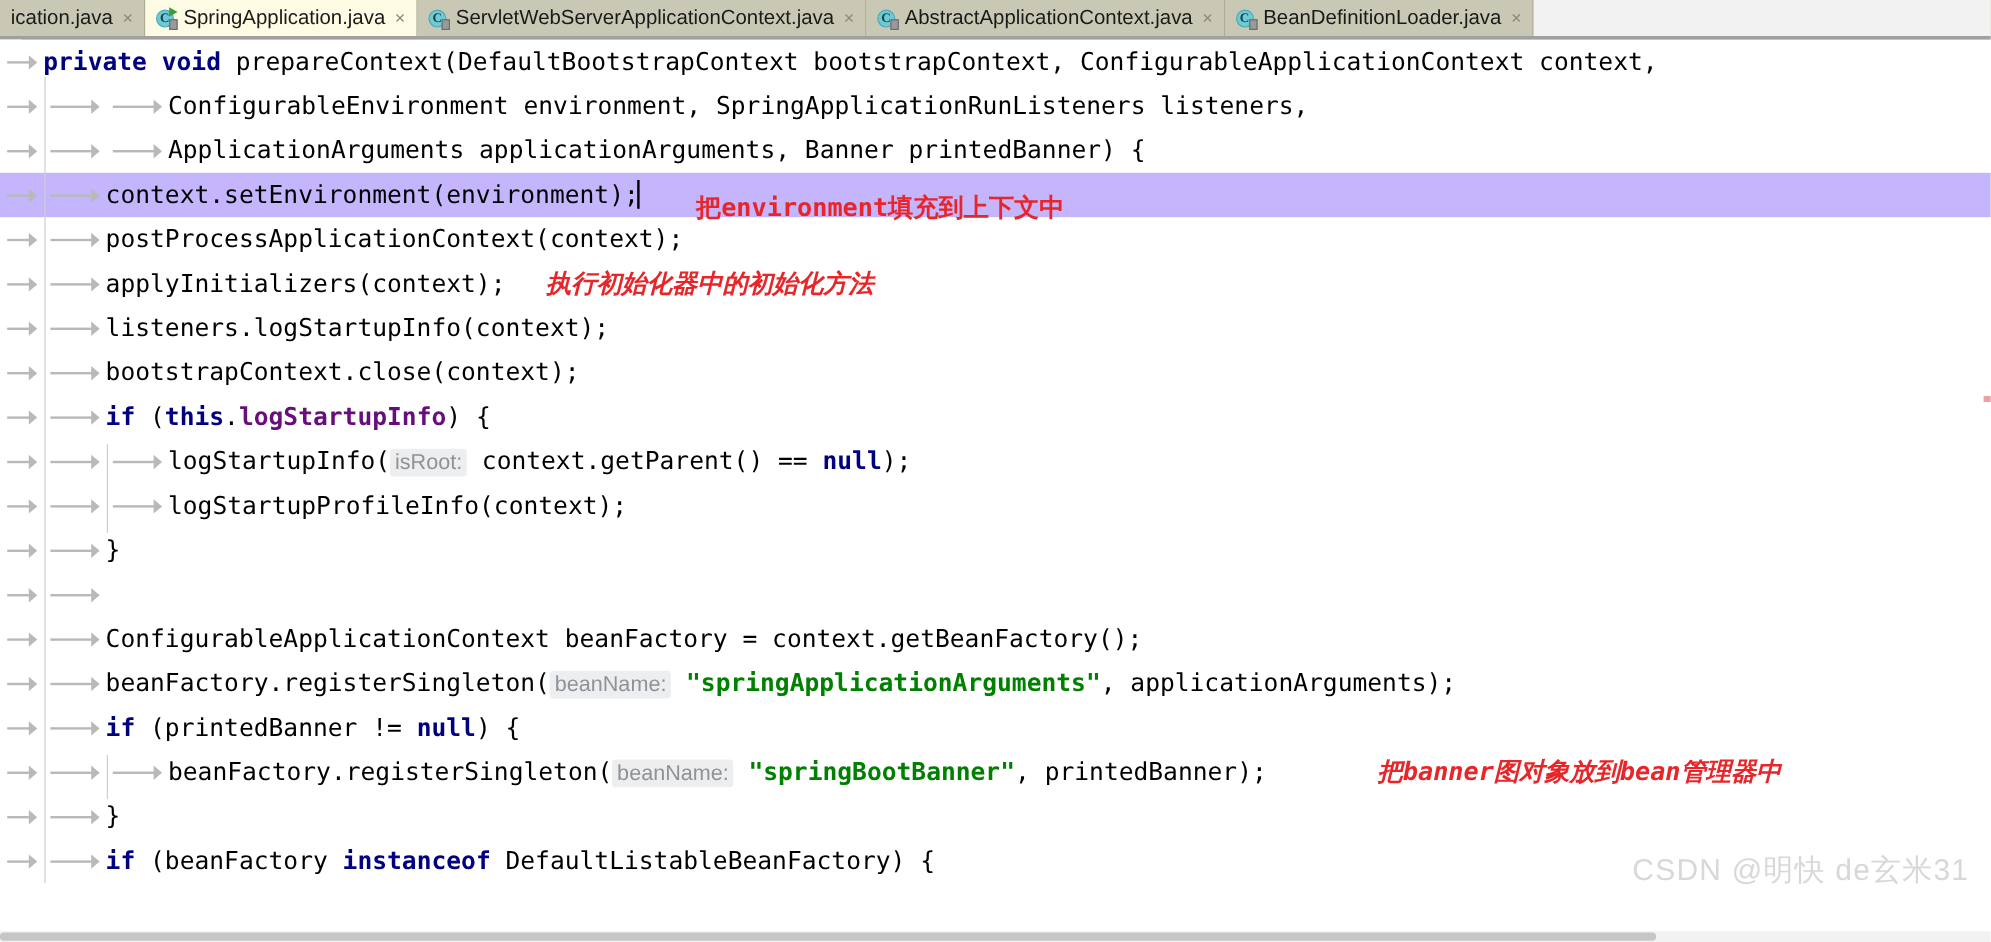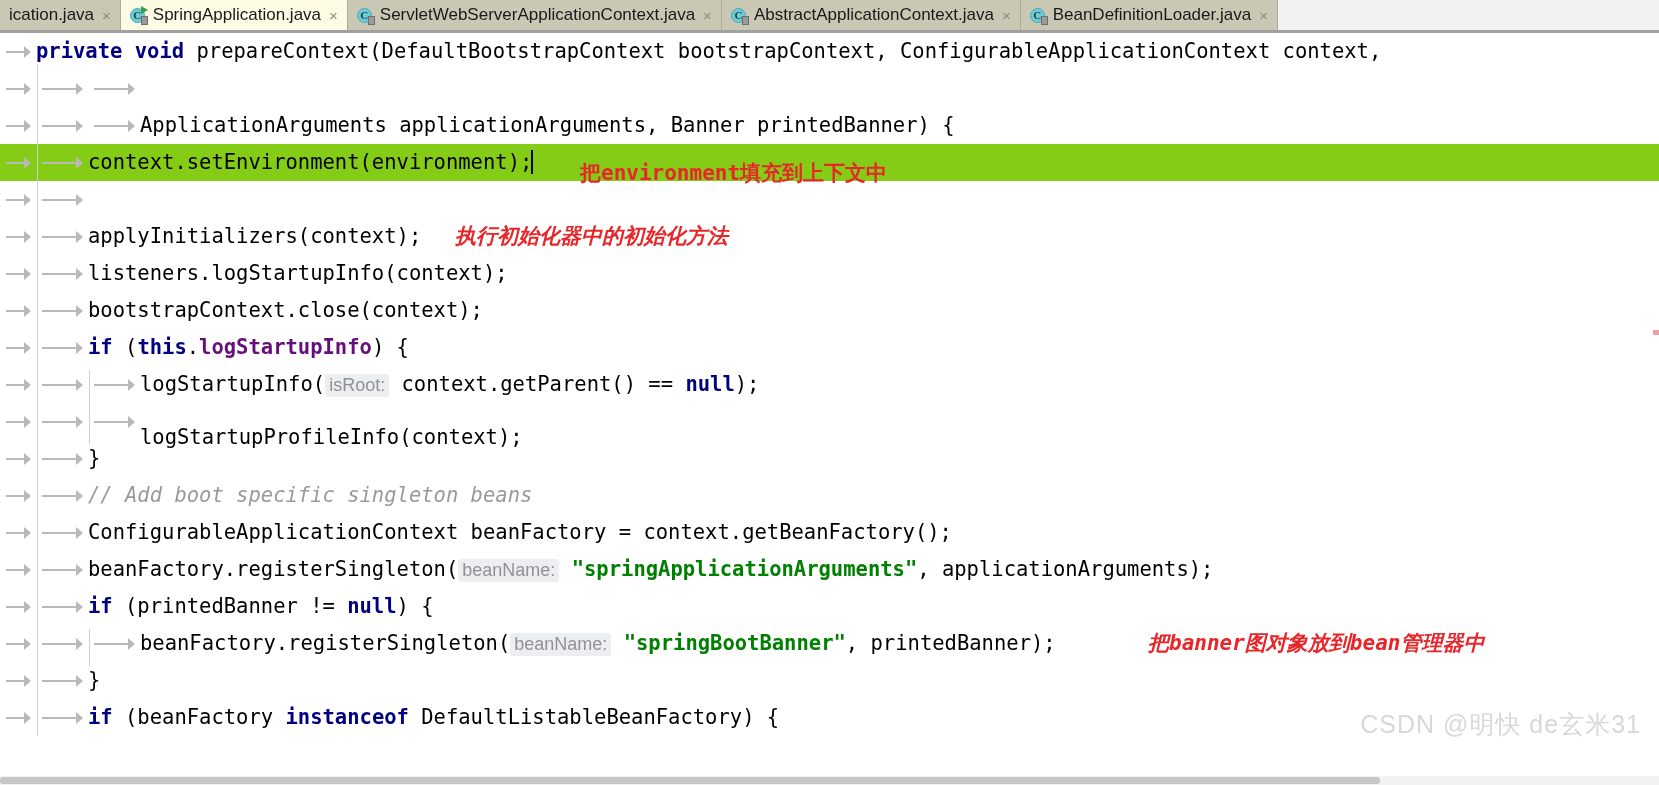--- a/index.html
+++ b/index.html
@@ -112,21 +112,21 @@
     position: absolute;
     left: 0;
     width: 1659px;
     height: 37px;
     line-height: 37px;
     white-space: pre;
     font-family: "DejaVu Sans Mono", monospace;
     font-size: 20.5px;
     color: #000000;
   }
-  .line.hl { background: #84cc16; text-align: center; }
+  .line.hl { background: #c4b5fd; text-align: center; }
 
   .code {
     position: absolute;
     top: 0;
     white-space: pre;
   }
 
   
   .tabguide {
     position: absolute;
@@ -265,32 +265,32 @@
       <span class="tab-close">×</span>
     </div>
     <div class="tab-filler"></div>
   </div>
 
 <div id="editor">
   <div id="editor-topline"></div>
   <div id="gutter"></div>
   <div id="code-lines">
       <div class="line" style="top: 3px; text-align: center;"><span class="tabguide" style="left: 6px; width: 24px;"></span><span class="code" style="left: 36px;"><span class="kw">private</span><span class="plain"> </span><span class="kw">void</span><span class="plain"> prepareContext(DefaultBootstrapContext bootstrapContext, ConfigurableApplicationContext context,</span></span></div>
-      <div class="line" style="top: 40px;"><span class="tabguide" style="left: 6px; width: 24px;"></span><span class="tabguide" style="left: 42px; width: 40px;"></span><span class="tabguide" style="left: 94px; width: 40px;"></span></div>
+      <div class="line" style="top: 40px;"><span class="tabguide" style="left: 6px; width: 24px;"></span><span class="tabguide" style="left: 42px; width: 40px;"></span><span class="tabguide" style="left: 94px; width: 40px;"></span><span class="code" style="left: 140px;"><span class="plain">ConfigurableEnvironment environment, SpringApplicationRunListeners listeners,</span></span></div>
       <div class="line" style="top: 77px;"><span class="tabguide" style="left: 6px; width: 24px;"></span><span class="tabguide" style="left: 42px; width: 40px;"></span><span class="tabguide" style="left: 94px; width: 40px;"></span><span class="code" style="left: 140px;"><span class="plain">ApplicationArguments applicationArguments, Banner printedBanner) {</span></span></div>
       <div class="line hl" style="top: 114px;"><span class="tabguide" style="left: 6px; width: 24px;"></span><span class="tabguide" style="left: 42px; width: 40px;"></span><span class="code" style="left: 88px;"><span class="plain">context.setEnvironment(environment);</span><span class="caret"></span></span></div>
-      <div class="line" style="top: 151px;"><span class="tabguide" style="left: 6px; width: 24px;"></span><span class="tabguide" style="left: 42px; width: 40px;"></span></div>
+      <div class="line" style="top: 151px;"><span class="tabguide" style="left: 6px; width: 24px;"></span><span class="tabguide" style="left: 42px; width: 40px;"></span><span class="code" style="left: 88px;"><span class="plain">postProcessApplicationContext(context);</span></span></div>
       <div class="line" style="top: 188px;"><span class="tabguide" style="left: 6px; width: 24px;"></span><span class="tabguide" style="left: 42px; width: 40px;"></span><span class="code" style="left: 88px;"><span class="plain">applyInitializers(context);</span></span></div>
       <div class="line" style="top: 225px;"><span class="tabguide" style="left: 6px; width: 24px;"></span><span class="tabguide" style="left: 42px; width: 40px;"></span><span class="code" style="left: 88px;"><span class="plain">listeners.logStartupInfo(context);</span></span></div>
       <div class="line" style="top: 262px;"><span class="tabguide" style="left: 6px; width: 24px;"></span><span class="tabguide" style="left: 42px; width: 40px;"></span><span class="code" style="left: 88px;"><span class="plain">bootstrapContext.close(context);</span></span></div>
       <div class="line" style="top: 299px;"><span class="tabguide" style="left: 6px; width: 24px;"></span><span class="tabguide" style="left: 42px; width: 40px;"></span><span class="code" style="left: 88px;"><span class="kw">if</span><span class="plain"> (</span><span class="kw">this</span><span class="plain">.</span><span class="fld">logStartupInfo</span><span class="plain">) {</span></span></div>
       <div class="line" style="top: 336px;"><span class="tabguide" style="left: 6px; width: 24px;"></span><span class="tabguide" style="left: 42px; width: 40px;"></span><span class="tabguide" style="left: 94px; width: 40px;"></span><span class="code" style="left: 140px;"><span class="plain">logStartupInfo(</span><span class="hint">isRoot:</span><span class="plain"> context.getParent() == </span><span class="kw">null</span><span class="plain">);</span></span></div>
-      <div class="line" style="top: 373px;"><span class="tabguide" style="left: 6px; width: 24px;"></span><span class="tabguide" style="left: 42px; width: 40px;"></span><span class="tabguide" style="left: 94px; width: 40px;"></span><span class="code" style="left: 140px; margin-top: 16px;"><span class="plain">logStartupProfileInfo(context);</span></span></div>
+      <div class="line" style="top: 373px;"><span class="tabguide" style="left: 6px; width: 24px;"></span><span class="tabguide" style="left: 42px; width: 40px;"></span><span class="tabguide" style="left: 94px; width: 40px;"></span><span class="code" style="left: 140px;"><span class="plain">logStartupProfileInfo(context);</span></span></div>
       <div class="line" style="top: 410px;"><span class="tabguide" style="left: 6px; width: 24px;"></span><span class="tabguide" style="left: 42px; width: 40px;"></span><span class="code" style="left: 88px;"><span class="plain">}</span></span></div>
-      <div class="line" style="top: 447px;"><span class="tabguide" style="left: 6px; width: 24px;"></span><span class="tabguide" style="left: 42px; width: 40px;"></span><span class="code" style="left: 88px;"><span class="cmt">// Add boot specific singleton beans</span></span></div>
+      <div class="line" style="top: 447px;"><span class="tabguide" style="left: 6px; width: 24px;"></span><span class="tabguide" style="left: 42px; width: 40px;"></span></div>
       <div class="line" style="top: 484px;"><span class="tabguide" style="left: 6px; width: 24px;"></span><span class="tabguide" style="left: 42px; width: 40px;"></span><span class="code" style="left: 88px;"><span class="plain">ConfigurableApplicationContext beanFactory = context.getBeanFactory();</span></span></div>
       <div class="line" style="top: 521px;"><span class="tabguide" style="left: 6px; width: 24px;"></span><span class="tabguide" style="left: 42px; width: 40px;"></span><span class="code" style="left: 88px;"><span class="plain">beanFactory.registerSingleton(</span><span class="hint">beanName:</span><span class="plain"> </span><span class="str">"springApplicationArguments"</span><span class="plain">, applicationArguments);</span></span></div>
       <div class="line" style="top: 558px;"><span class="tabguide" style="left: 6px; width: 24px;"></span><span class="tabguide" style="left: 42px; width: 40px;"></span><span class="code" style="left: 88px;"><span class="kw">if</span><span class="plain"> (printedBanner != </span><span class="kw">null</span><span class="plain">) {</span></span></div>
       <div class="line" style="top: 595px;"><span class="tabguide" style="left: 6px; width: 24px;"></span><span class="tabguide" style="left: 42px; width: 40px;"></span><span class="tabguide" style="left: 94px; width: 40px;"></span><span class="code" style="left: 140px;"><span class="plain">beanFactory.registerSingleton(</span><span class="hint">beanName:</span><span class="plain"> </span><span class="str">"springBootBanner"</span><span class="plain">, printedBanner);</span></span></div>
       <div class="line" style="top: 632px;"><span class="tabguide" style="left: 6px; width: 24px;"></span><span class="tabguide" style="left: 42px; width: 40px;"></span><span class="code" style="left: 88px;"><span class="plain">}</span></span></div>
       <div class="line" style="top: 669px;"><span class="tabguide" style="left: 6px; width: 24px;"></span><span class="tabguide" style="left: 42px; width: 40px;"></span><span class="code" style="left: 88px;"><span class="kw">if</span><span class="plain"> (beanFactory </span><span class="kw">instanceof</span><span class="plain"> DefaultListableBeanFactory) {</span></span></div>
     </div>
   <div id="annotations-layer">
       <div class="anno" style="left: 580px; top: 129px;">把environment填充到上下文中</div>
       <div class="anno slant" style="left: 455px; top: 192px;">执行初始化器中的初始化方法</div>

